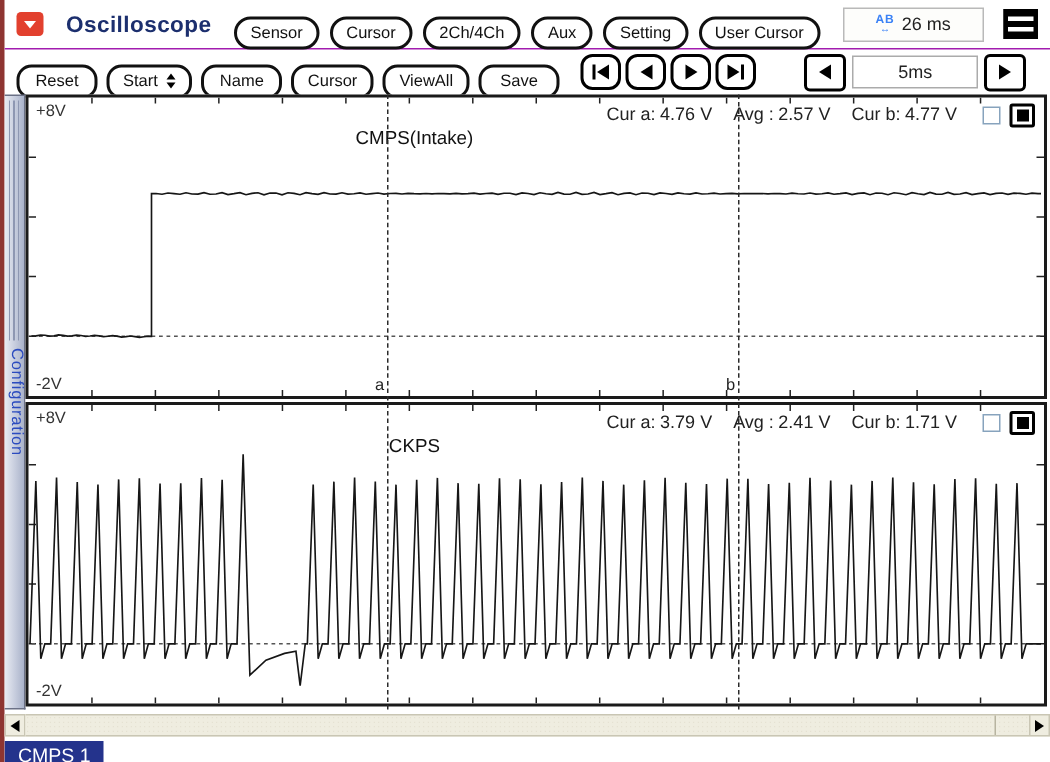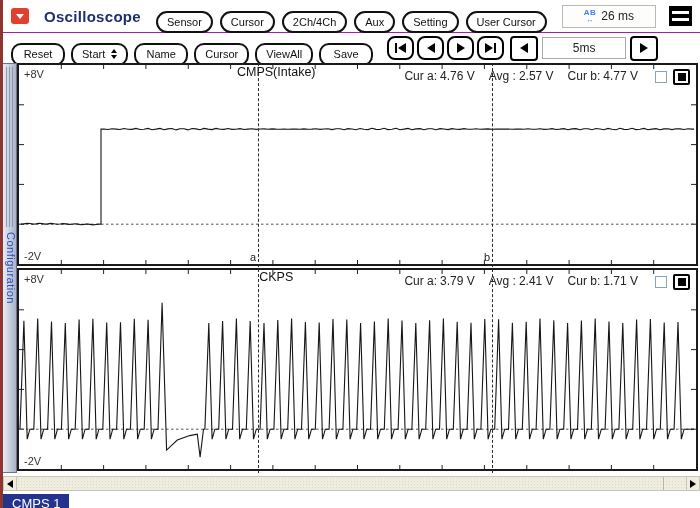--- a/index.html
+++ b/index.html
@@ -23,37 +23,37 @@
   .row2 { display:flex; align-items:center; height:30px; padding:0 4px 0 8px; gap:6px; }
   .row2 .btn { border-radius:10px; height:23px; min-width:54px; }
   .spin { display:flex; flex-direction:column; gap:2px; margin-left:6px; }
   .spin .up { width:0; height:0; border-left:3.5px solid transparent; border-right:3.5px solid transparent; border-bottom:4px solid #000; }
   .spin .dn { width:0; height:0; border-left:3.5px solid transparent; border-right:3.5px solid transparent; border-top:4px solid #000; }
   .playback { display:flex; gap:3px; margin-left:8px; }
   .pbtn { width:27px; height:24px; border:2px solid #000; border-radius:8px; background:#fff; display:flex; align-items:center; justify-content:center; gap:1px; }
   .tri-l { width:0; height:0; border-right:8px solid #000; border-top:5px solid transparent; border-bottom:5px solid transparent; }
   .tri-r { width:0; height:0; border-left:8px solid #000; border-top:5px solid transparent; border-bottom:5px solid transparent; }
   .vbar { width:2.5px; height:10px; background:#000; }
-  .timebase { display:flex; align-items:center; gap:4px; }
+  .timebase { display:flex; align-items:center; margin-left:26px; gap:4px; }
   .tbtn { width:28px; height:25px; border:2px solid #000; border-radius:4px; background:#fff; display:flex; align-items:center; justify-content:center; }
   .tb-value { width:84px; height:22px; border:1px solid #ababab; background:#fff; display:flex; align-items:center; justify-content:center; font-size:12px; color:#222; }
 
   
   .main { display:flex; height:410px; padding-right:3px; }
   .side-tab { width:14px; background:linear-gradient(90deg,#e9ecf3 0%,#c6ccdd 55%,#a9b2c9 100%); border:1px solid #6b7186; border-left:none; position:relative; flex:0 0 auto; }
   .side-tab .grip { position:absolute; top:3px; left:2px; right:2px; height:160px;
       background:repeating-linear-gradient(90deg, transparent 0 1px, #8e97b2 1px 2px, transparent 2px 3px); }
   .side-tab .vtext { position:absolute; top:168px; left:0; width:14px; writing-mode:vertical-rl; font-size:11px; color:#2b4bbf; letter-spacing:0.5px; }
   .plots { position:relative; flex:1; }
   .channel { position:relative; width:681px; height:203px; border:2px solid #1a1a1a; background:#fff; }
   .divider { height:2px; background:#fff; }
   .channel svg { position:absolute; inset:0; width:100%; height:100%; }
   .v-top { position:absolute; top:3px; left:5px; font-size:11px; color:#333; }
   .v-bottom { position:absolute; bottom:2px; left:5px; font-size:11px; color:#333; }
-  .ch-title { position:absolute; top:0; left:38%; transform:translateX(-50%); font-size:12.5px; color:#111; }
+  .ch-title { position:absolute; top:20px; left:38%; transform:translateX(-50%); font-size:12.5px; color:#111; }
   .meas { position:absolute; top:4px; right:58px; display:flex; gap:14px; font-size:12px; color:#222; white-space:nowrap; }
   .meas .pair { display:flex; gap:3px; }
   .cbs { position:absolute; top:4px; right:6px; display:flex; align-items:center; gap:6px; }
   .cb-empty { width:12px; height:12px; background:#fff; border:1px solid #87a3bd; }
   .cb-checked { width:17px; height:16px; border:2px solid #000; border-radius:2px; background:#fff; display:flex; align-items:center; justify-content:center; }
   .cb-checked .fill { width:8px; height:8px; background:#000; }
   .cursor-line { position:absolute; top:0; bottom:0; width:0; border-left:1.4px dashed #2a2a2a; z-index:3; }
   .cursor-line.ca { left:241px; } .cursor-line.cb { left:475px; }
   .cursor-label { position:absolute; bottom:1px; font-size:11px; color:#222; z-index:4; }
   .cursor-label.la { left:231px; } .cursor-label.lb { left:465px; }

